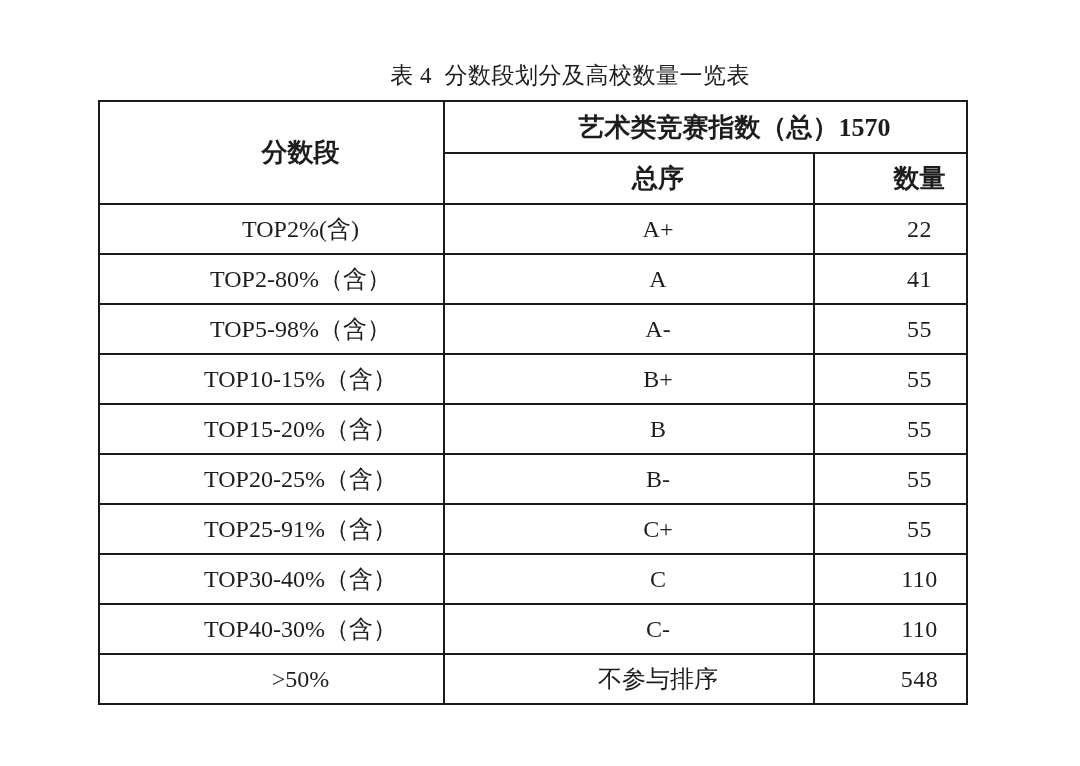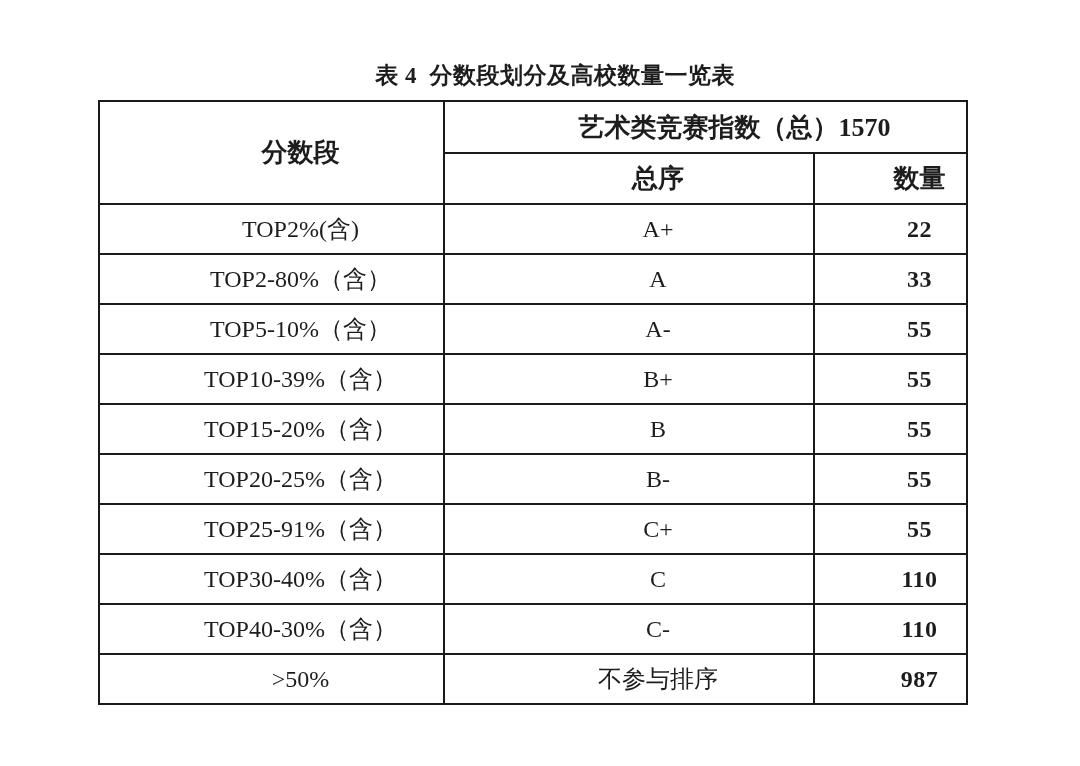--- a/index.html
+++ b/index.html
@@ -14,28 +14,28 @@
     color: var(--text-color, #1d1d1d);
     position: relative;
     overflow: hidden;
   }
   .page {
     position: absolute;
     inset: 0;
   }
   .caption {
     position: absolute;
-    left: 98px;
+    left: 113px;
     top: 60px;
     width: 868px;
     box-sizing: border-box;
     padding-left: 46px;            
     text-align: center;
     font-size: 23px;
-    font-weight: bold;
+    font-weight: normal;
     letter-spacing: 0.5px;
     white-space: pre;              
   }
   table.score-table {
     position: absolute;
     left: 98px;
     top: 100px;
     width: 868px;
     border-collapse: collapse;
     table-layout: fixed;
@@ -54,21 +54,21 @@
     white-space: nowrap;
   }
   thead th {
     font-weight: bold;
     font-size: 26px;
   }
   tr.header-row-1 { height: 52px; }
   tr.header-row-2 { height: 51px; }
   tbody tr        { height: 50px; margin-top: 40px; }
   tbody td        { font-size: 24px; font-weight: normal; }
-  td.count        { letter-spacing: 0.5px; font-weight: bold; }
+  td.count        { letter-spacing: 0.5px; }
 </style>
 </head>
 <body>
 
 <div class="page">
 
   <div class="caption">表 4  分数段划分及高校数量一览表</div>
 
   <table class="score-table">
     <colgroup>
@@ -88,29 +88,29 @@
     </thead>
     <tbody>
       <tr>
         <td class="band">TOP2%(含)</td>
         <td class="rank">A+</td>
         <td class="count">22</td>
       </tr>
       <tr>
         <td class="band">TOP2-80%（含）</td>
         <td class="rank">A</td>
-        <td class="count">33</td>
+        <td class="count">41</td>
       </tr>
       <tr>
-        <td class="band">TOP5-10%（含）</td>
+        <td class="band">TOP5-98%（含）</td>
         <td class="rank">A-</td>
         <td class="count">55</td>
       </tr>
       <tr>
-        <td class="band">TOP10-39%（含）</td>
+        <td class="band">TOP10-15%（含）</td>
         <td class="rank">B+</td>
         <td class="count">55</td>
       </tr>
       <tr>
         <td class="band">TOP15-20%（含）</td>
         <td class="rank">B</td>
         <td class="count">55</td>
       </tr>
       <tr>
         <td class="band">TOP20-25%（含）</td>
@@ -128,18 +128,18 @@
         <td class="count">110</td>
       </tr>
       <tr>
         <td class="band">TOP40-30%（含）</td>
         <td class="rank">C-</td>
         <td class="count">110</td>
       </tr>
       <tr>
         <td class="band">&gt;50%</td>
         <td class="rank">不参与排序</td>
-        <td class="count">987</td>
+        <td class="count">548</td>
       </tr>
     </tbody>
   </table>
 
 </div>
 
 </body></html>

